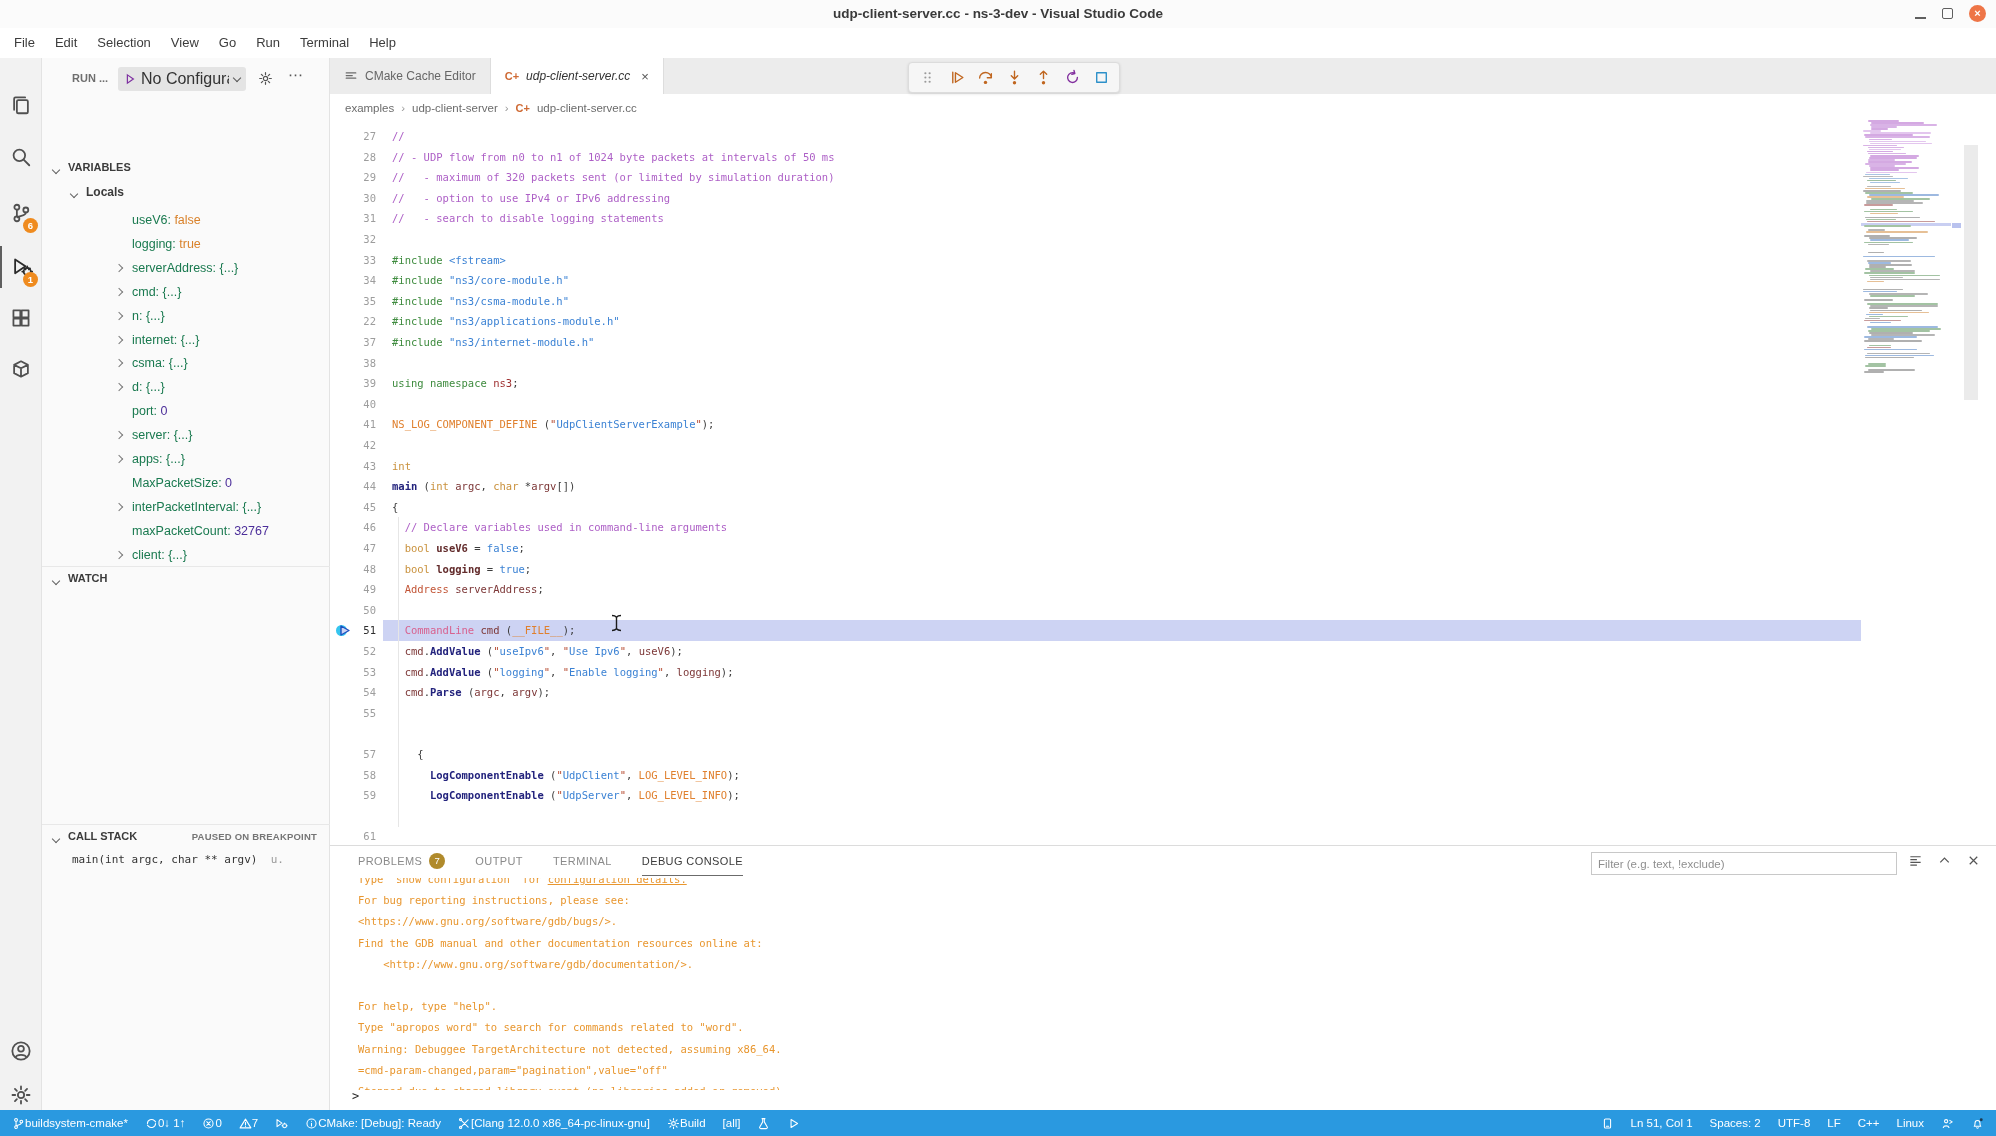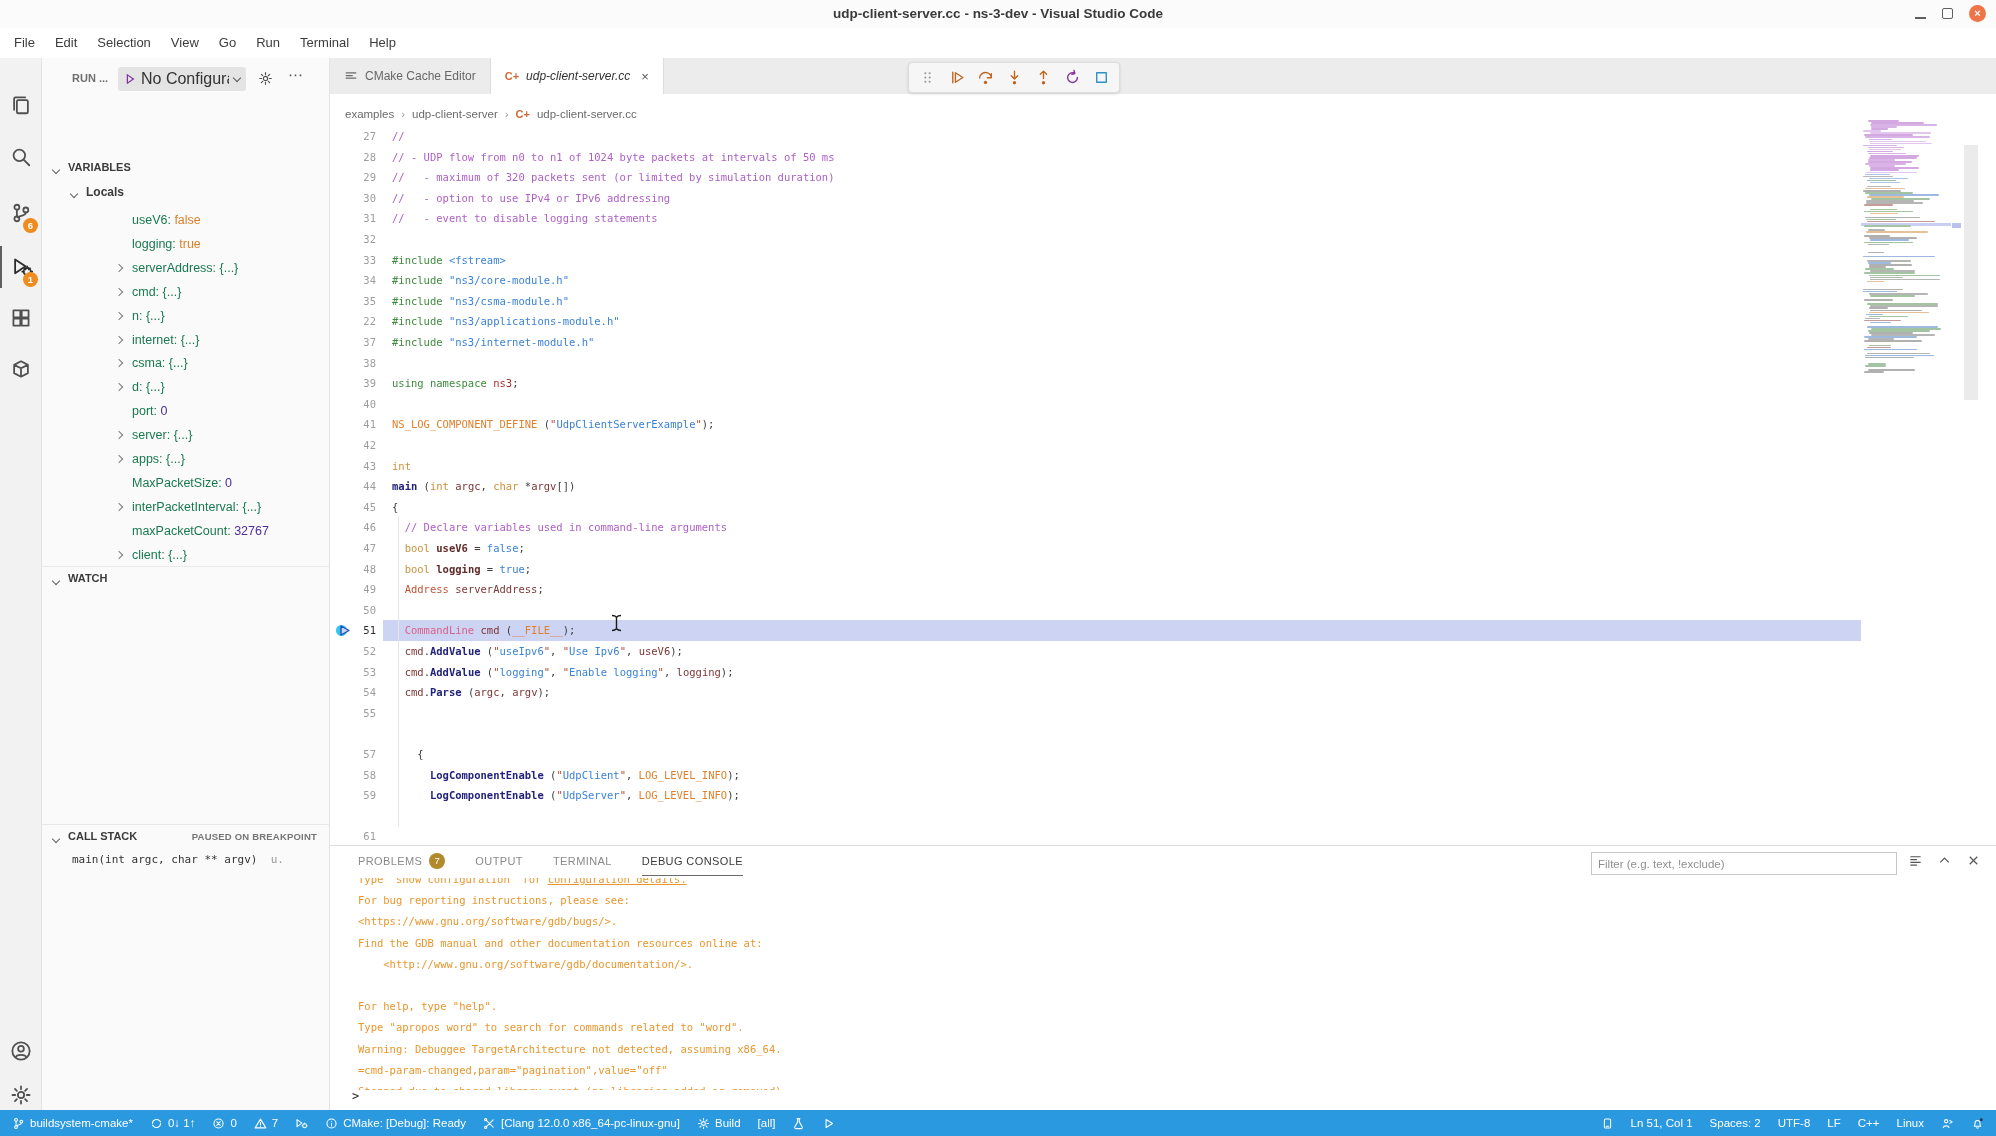--- a/index.html
+++ b/index.html
@@ -43,21 +43,21 @@
 #tabbar{position:absolute;left:330px;top:58px;width:1666px;height:36px;background:#ececec;display:flex}
 .tab{height:36px;display:flex;align-items:center;padding:0 14px;gap:7px;font-size:12px;color:#666;border-right:1px solid #ddd;background:#ececec;white-space:nowrap}
 .tab.active{background:#fff;color:#333}
 .tab .ital{font-style:italic}
 .cpp-ico{color:#cf6a34;font-weight:700;font-size:11px;font-style:normal}
 .tab-close{color:#555;font-size:13px;margin-left:4px}
 
 #dbg-toolbar{position:absolute;left:908px;top:62px;height:31px;background:#f6f6f6;border:1px solid #dcdcdc;border-radius:4px;box-shadow:0 1px 3px rgba(0,0,0,.12);display:flex;align-items:center;padding:0 5px;gap:3px;z-index:6}
 .dbtn{width:26px;height:26px;display:flex;align-items:center;justify-content:center}
 
-#crumbs{position:absolute;left:345px;top:96px;height:24px;display:flex;align-items:flex-end;gap:7px;font-size:11.5px;color:#6b6b6b}
+#crumbs{position:absolute;left:345px;top:96px;height:24px;display:flex;align-items:center;gap:7px;font-size:11.5px;color:#6b6b6b}
 
 #code{position:absolute;left:330px;top:126px;width:1531px;height:719px;background:#fff;font-family:"DejaVu Sans Mono",monospace;font-size:10.5px}
 .cl{position:absolute;left:0;width:100%;height:20.6px;line-height:20.6px}
 .cl .ln{position:absolute;left:0;top:0;width:46px;text-align:right;color:#9d9d9d}
 .cl.cur .ln{color:#2c2c2c}
 .cl .ct{position:absolute;left:62px;top:0;white-space:pre}
 .hlband{position:absolute;left:53px;right:0;top:0;height:20.6px;background:#cdd3f3}
 .tk-cm{color:#ad5fc6}.tk-kw{color:#3e8b3e}.tk-kt{color:#c9913c}.tk-st{color:#3b82d4}
 .tk-sq{color:#b5482e}.tk-mc{color:#e0802e}.tk-fn{color:#23237d;font-weight:700}
 .tk-vr{color:#7c3636}.tk-vb{color:#632c2c;font-weight:700}.tk-t1{color:#d8618e}
@@ -81,21 +81,21 @@
 #filter{position:absolute;left:1261px;top:6px;width:306px;height:23px;border:1px solid #c8c8c8;background:#fff;font-size:11.5px;color:#555;padding:0 6px;font-family:"Liberation Sans",sans-serif}
 #filter::placeholder{color:#8f8f8f}
 #panel-actions{position:absolute;left:1578px;top:7px;display:flex;gap:14px;color:#555}
 #console{position:absolute;left:28px;top:32px;width:1600px;height:212px;overflow:hidden}
 .con-line{height:21.2px;line-height:21.2px;color:#e8962e;font-family:"DejaVu Sans Mono",monospace;font-size:10.5px;white-space:pre}
 .con-line .u{text-decoration:underline}
 #prompt{position:absolute;left:22px;top:243px;font-family:"DejaVu Sans Mono",monospace;font-size:12px;color:#2a2a2a}
 
 #statusbar{position:absolute;left:0;top:1110px;width:1996px;height:26px;background:#2a99e0;color:#fff;display:flex;align-items:center;justify-content:space-between;padding:0 12px;font-size:11.5px;z-index:10}
 .sb-group{display:flex;align-items:center;gap:17px}
-.sb-item{display:flex;align-items:center;gap:5px;white-space:nowrap}
+.sb-item{display:flex;align-items:center;white-space:nowrap}
 </style>
 </head>
 <body>
 
 <div id="titlebar">
   <div id="title">udp-client-server.cc - ns-3-dev - Visual Studio Code</div>
   <div id="winctl">
     <div class="wc-min"></div>
     <div class="wc-max"></div>
     <div class="wc-close">×</div>
@@ -346,21 +346,21 @@
     <div class="cl" style="top: 41.2px;">
       <span class="ln">29</span>
       <span class="ct"><span class="tk-cm">//   - maximum of 320 packets sent (or limited by simulation duration)</span></span>
     </div>
     <div class="cl" style="top: 61.8px;">
       <span class="ln">30</span>
       <span class="ct"><span class="tk-cm">//   - option to use IPv4 or IPv6 addressing</span></span>
     </div>
     <div class="cl" style="top: 82.4px;">
       <span class="ln">31</span>
-      <span class="ct"><span class="tk-cm">//   - event to disable logging statements</span></span>
+      <span class="ct"><span class="tk-cm">//   - search to disable logging statements</span></span>
     </div>
     <div class="cl" style="top: 103px;">
       <span class="ln">32</span>
       <span class="ct"></span>
     </div>
     <div class="cl" style="top: 123.6px;">
       <span class="ln">33</span>
       <span class="ct"><span class="tk-kw">#include</span><span class="tk-pl"> </span><span class="tk-st">&lt;fstream&gt;</span></span>
     </div>
     <div class="cl" style="top: 144.2px;">

